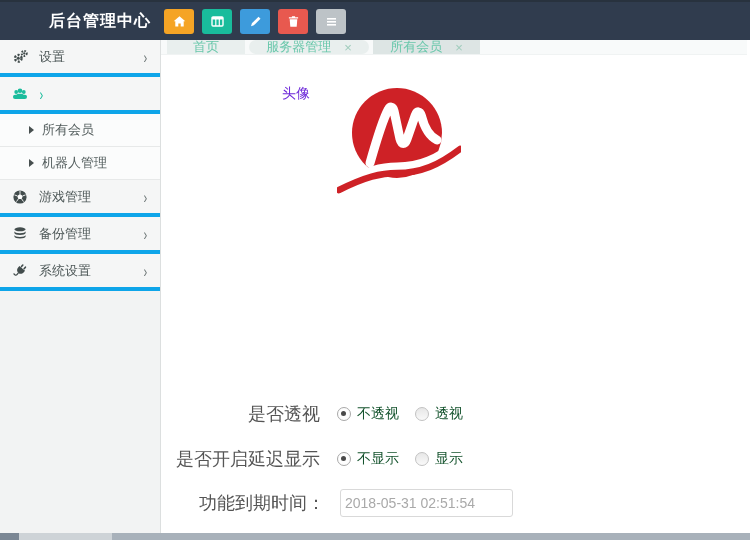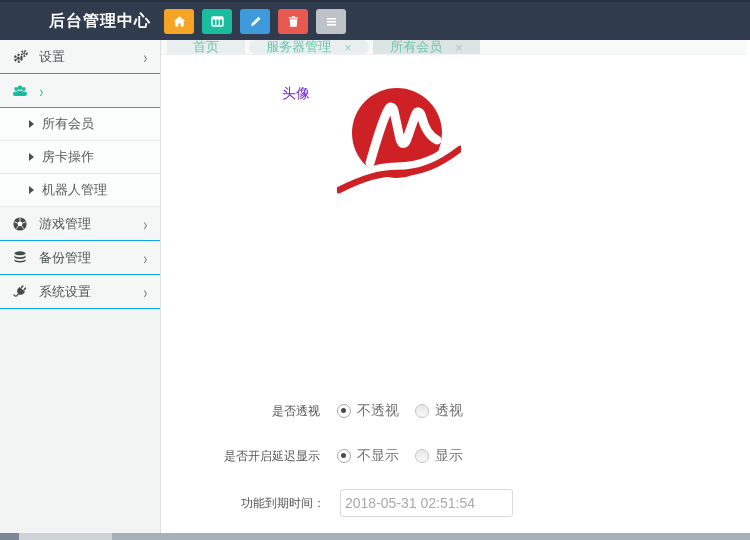--- a/index.html
+++ b/index.html
@@ -24,21 +24,21 @@
     display:flex;align-items:center;justify-content:center;cursor:pointer;
   }
   .tb-btn svg{display:block;}
   
   .sidebar{
     position:absolute;top:40px;left:0;width:161px;bottom:7px;
     background:#f2f3f3;border-right:1px solid #dcdfdf;box-sizing:border-box;
   }
   .menu-item{
     height:33px;display:flex;align-items:center;padding:0 12px;
-    background:#f5f6f6;border-bottom:1px solid #0ea5e9;cursor:pointer;
+    background:#f5f6f6;border-bottom:4px solid #0ea5e9;cursor:pointer;
   }
   .menu-item .mi-icon{width:16px;height:16px;margin-right:11px;flex:none;}
   .menu-item .mi-label{flex:1;font-size:13px;color:#4e5858;}
   .menu-item .mi-chevron{font-size:14px;color:#6d7777;transform:scale(.8,1.2);}
   .menu-item.active .mi-label,.menu-item.active .mi-chevron{color:#1abc9c;}
   .submenu-item{
     height:32px;display:flex;align-items:center;padding:0 12px 0 29px;
     background:#fbfcfc;border-bottom:1px solid #e7e9e9;cursor:pointer;
     font-size:13px;color:#525c5c;
   }
@@ -67,34 +67,34 @@
   .content{
     position:absolute;top:72px;left:161px;right:0;bottom:7px;background:#fff;
   }
   .avatar-row{display:flex;align-items:flex-start;padding-top:11px;}
   .avatar-label{width:149px;text-align:right;font-size:14px;color:#6d28d9;flex:none;padding-top:2px;}
   .avatar-logo{margin-left:27px;margin-top:2px;}
   .form-row{position:absolute;left:0;right:0;display:flex;align-items:center;}
   .row-perspective{top:330px;}
   .row-delay{top:375px;}
   .row-expire{top:417px;}
-  .form-label{width:159px;text-align:right;font-size:12px;color:#555;flex:none;}
+  .form-label{width:159px;text-align:right;font-size:18px;color:#555;flex:none;}
   .row-expire .form-label{width:164px;}
   .radio-group{display:flex;align-items:center;margin-left:17px;}
   .radio-option{display:flex;align-items:center;margin-right:16px;cursor:pointer;}
   .radio{
     width:12px;height:12px;border-radius:50%;border:1px solid #a8a8a8;
     background:#fefefe;position:relative;flex:none;
   }
   .radio.checked::after{
     content:"";position:absolute;left:3px;top:3px;width:5px;height:5px;
     border-radius:50%;background:#4a4a4a;
   }
   .radio.unchecked{background:linear-gradient(#e7e7e7,#f9f9f9);border-color:#c2c2c2;}
-  .radio-text{font-size:14px;color:#737373;margin-left:6px;}
+  .radio-text{font-size:14px;color:#14532d;margin-left:6px;}
   .expire-input{
     margin-left:15px;width:163px;height:26px;border:1px solid #d9d9d9;border-radius:3px;
     padding:0 4px;font-size:14px;color:#a9a9a9;outline:none;
     font-family:"Liberation Sans","DejaVu Sans",sans-serif;background:#fff;
   }
   
   .hscroll{position:absolute;bottom:0;left:0;right:0;height:7px;background:#a8b1ba;}
   .hscroll-corner{position:absolute;left:0;top:0;width:19px;height:7px;background:#7b8794;}
   .hscroll-thumb{position:absolute;left:19px;top:0;width:93px;height:7px;background:#ced3d7;}
 </style>
@@ -173,24 +173,20 @@
           <circle cx="8" cy="4.7" r="2.3"></circle>
           <rect x="4.1" y="7.7" width="7.8" height="5.3" rx="2.5"></rect>
         </svg>
     </span>
     <span class="mi-chevron">›</span>
   </div>
 
   <div class="submenu-item">
     <span class="tri"></span>
     <span>所有会员</span>
-  </div>
-  <div class="submenu-item">
-    <span class="tri"></span>
-    <span>房卡操作</span>
   </div>
   <div class="submenu-item">
     <span class="tri"></span>
     <span>机器人管理</span>
   </div>
 
   <div class="menu-item">
     <span class="mi-icon">
       <svg width="16" height="16" viewBox="0 0 16 16">
           <circle cx="8" cy="8" r="6.6" fill="#424c4c"></circle>

